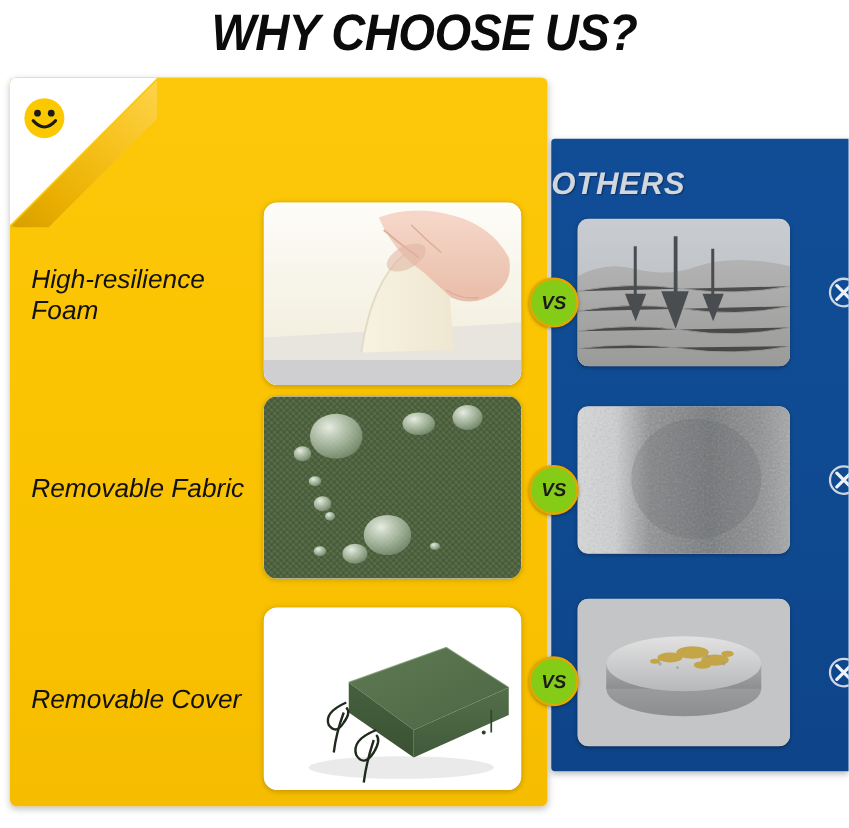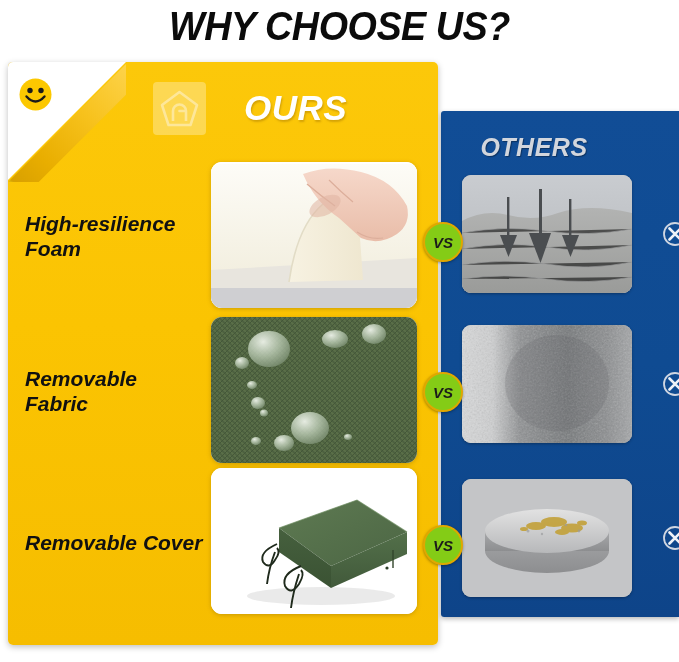--- a/index.html
+++ b/index.html
@@ -40,21 +40,21 @@
     width: 238px; height: 506px;
     background: #124c94;
     background: linear-gradient(180deg, #114d96 0%, #0f4b92 50%, #0e4489 100%);
     border-radius: 3px 0 0 3px;
     box-shadow: 0 2px 5px rgba(0,0,0,0.28);
   }
   #others-title {
     position: absolute;
     left: 0; top: 22px;
     width: 186px;
-    text-align: center;
+    text-align: left;
     font-size: 25px;
     font-weight: bold;
     font-style: italic;
     color: #d2d6dd;
     letter-spacing: 0.5px;
     text-shadow: 1px 1px 1px rgba(0,0,0,0.35);
   }
 
   .other-row {
     position: absolute;
@@ -143,21 +143,21 @@
     width: 430px;
     height: 150px;
   }
   .our-label {
     position: absolute;
     left: 17px;
     top: 50%;
     transform: translateY(-50%);
     width: 180px;
     font-size: 21px;
-    font-weight: bold;
+    font-weight: normal;
     font-style: italic;
     line-height: 1.17;
     color: #111111;
   }
   .our-thumb {
     position: absolute;
     left: 203px; top: 0;
     width: 206px; height: 146px;
     border-radius: 11px;
     overflow: hidden;
@@ -318,30 +318,20 @@
 
   <span id="smiley">
     <svg class="fill" viewBox="0 0 33 33">
       <circle cx="16.5" cy="16.5" r="16" fill="#fcc800"></circle>
       <circle cx="11" cy="12.5" r="2.7" fill="#1a1a1a"></circle>
       <circle cx="22" cy="12.5" r="2.7" fill="#1a1a1a"></circle>
       <path d="M7.5 18.5 Q16.5 28.5 25.5 18.5" fill="none" stroke="#1a1a1a" stroke-width="2.4" stroke-linecap="round"></path>
     </svg>
   </span>
 
-  <div id="ours-head">
-    <span id="house-icon-box">
-      <svg width="43" height="43" viewBox="0 0 43 43">
-        <path d="M21.5 5 L39 18 L32.5 38 L10.5 38 L4 18 Z" fill="none" stroke="#fde79a" stroke-width="2.6" stroke-linejoin="round"></path>
-        <path d="M15 34 L15 24 A6.5 6.5 0 0 1 28 24 L28 34" fill="none" stroke="#fde79a" stroke-width="2.6" stroke-linejoin="round"></path>
-        <path d="M21.5 24 L26.5 24" stroke="#fde79a" stroke-width="2.6" stroke-linecap="round"></path>
-      </svg>
-    </span>
-    <span id="ours-title">OURS</span>
-  </div>
 
   <div class="our-row" style="top:100px;">
     <div class="our-label">High-resilience Foam</div>
     <div class="our-thumb">
       <svg class="fill" viewBox="0 0 206 146" preserveAspectRatio="none">
         <defs>
           <linearGradient id="gfoam" x1="0" y1="0" x2="0" y2="1">
             <stop offset="0" stop-color="#fdfcf7"></stop>
               <stop offset="1" stop-color="#f2eede"></stop>
           </linearGradient>
@@ -396,21 +386,21 @@
           <ellipse cx="53" cy="96" rx="4" ry="3.5" fill="url(#gdrop)"></ellipse>
           <ellipse cx="99" cy="111" rx="19" ry="16" fill="url(#gdrop)"></ellipse>
           <ellipse cx="73" cy="126" rx="10" ry="8" fill="url(#gdrop)"></ellipse>
           <ellipse cx="45" cy="124" rx="5" ry="4" fill="url(#gdrop)"></ellipse>
           <ellipse cx="137" cy="120" rx="4" ry="3" fill="url(#gdrop)"></ellipse>
         </g>
       </svg>
     </div>
   </div>
 
-  <div class="our-row" style="top:406px;">
+  <div class="our-row" style="top:424px;">
     <div class="our-label">Removable Cover</div>
     <div class="our-thumb">
       <svg class="fill" viewBox="0 0 206 146" preserveAspectRatio="none">
         <defs>
           <linearGradient id="gtop" x1="0" y1="0" x2="1" y2="1">
             <stop offset="0" stop-color="#5e7a52"></stop>
               <stop offset="1" stop-color="#4c6644"></stop>
           </linearGradient>
           <linearGradient id="gfront" x1="0" y1="0" x2="0" y2="1">
             <stop offset="0" stop-color="#46603e"></stop>

